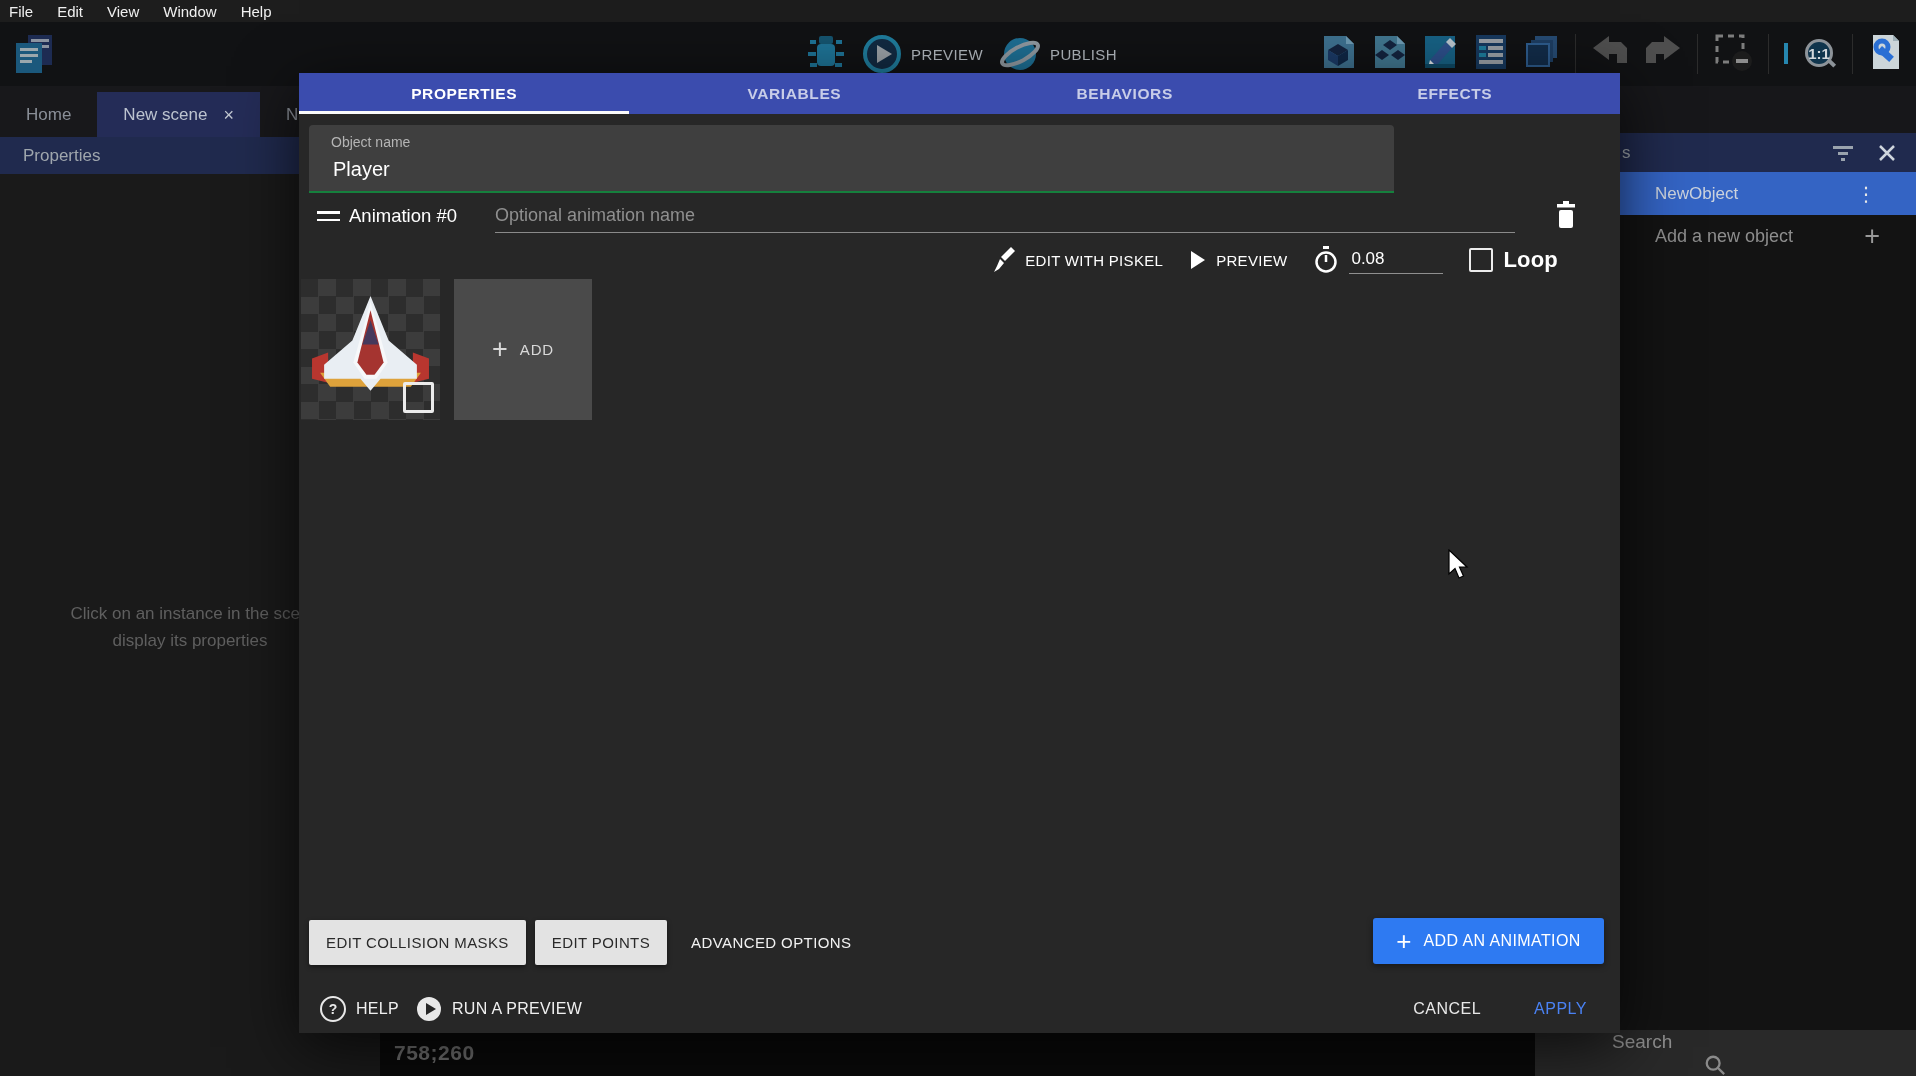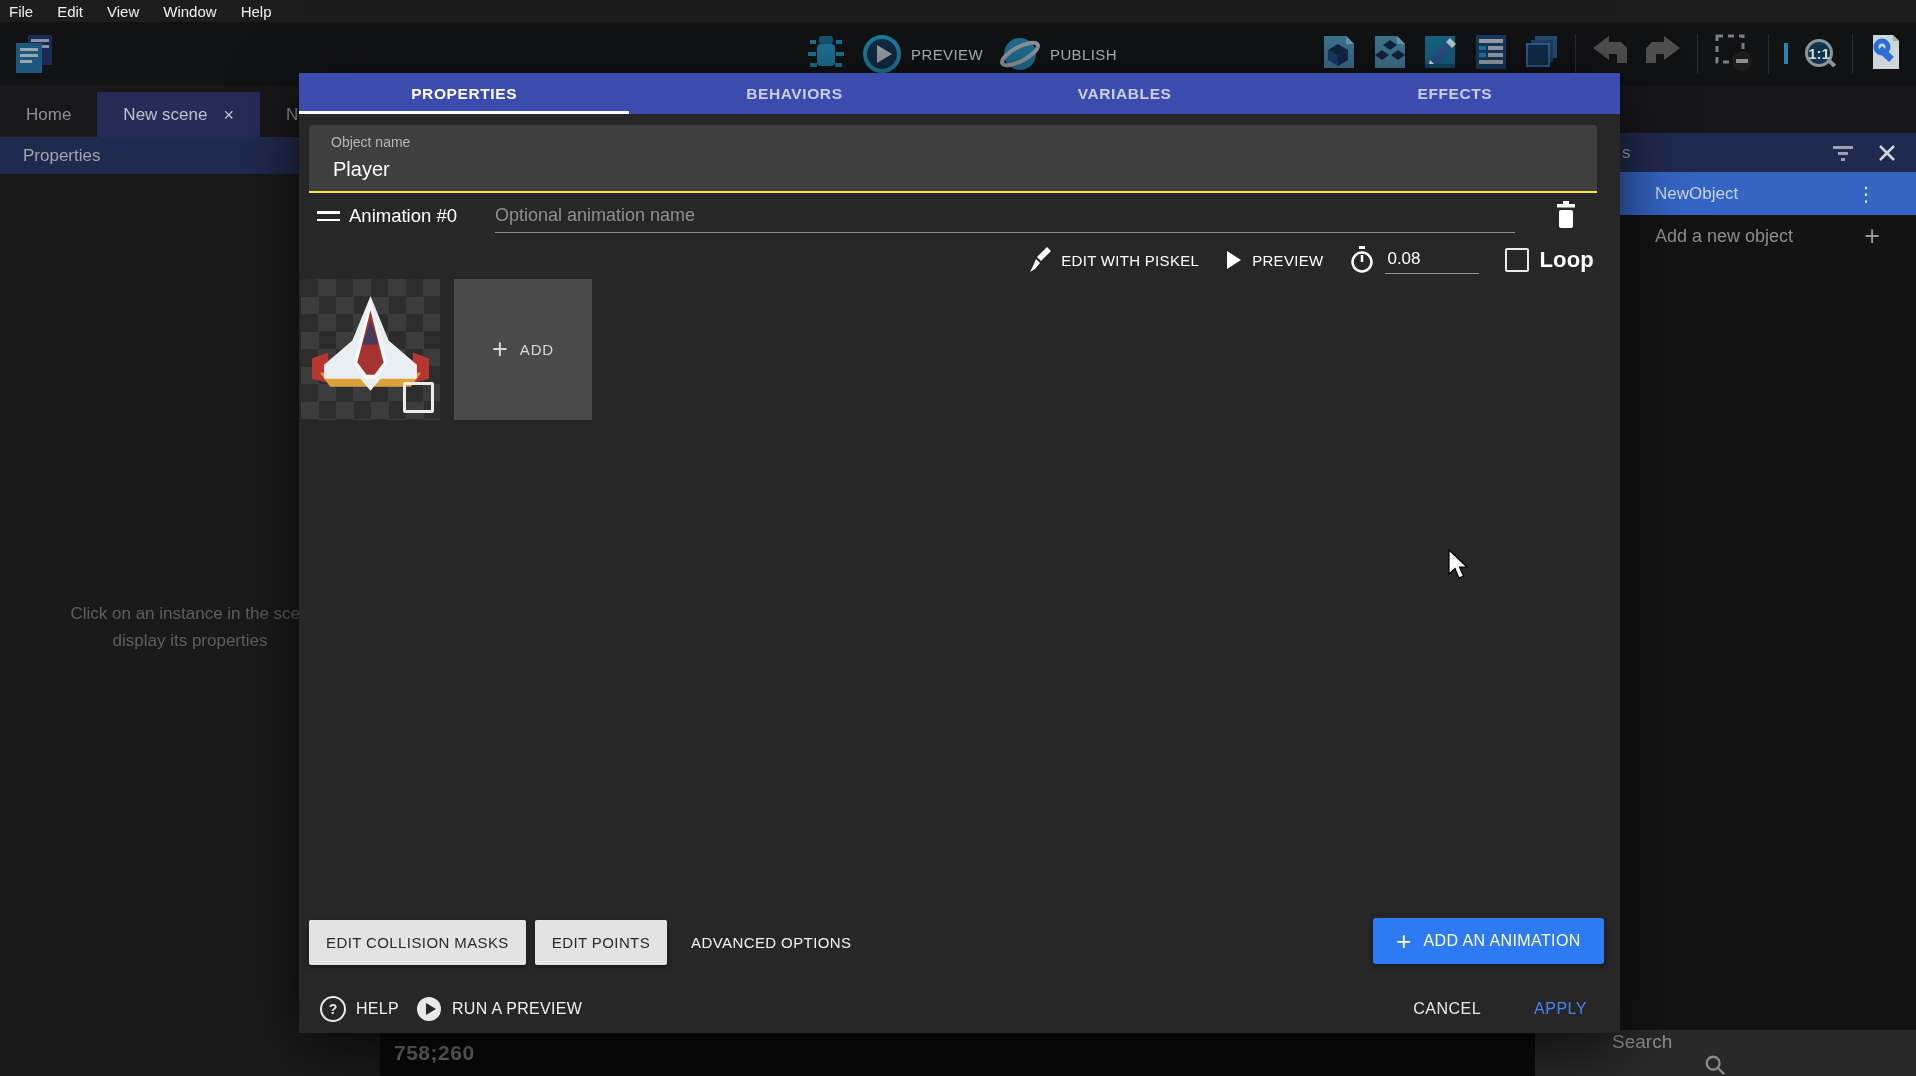--- a/index.html
+++ b/index.html
@@ -55,33 +55,33 @@
   .rp-search input::placeholder{color:#8f8f8f;}
   .rp-search .mag{margin-right:22px;}
 
   
   .dialog{left:299px;top:73px;width:1321px;height:960px;background:#272727;z-index:10;box-shadow:0 14px 60px rgba(0,0,0,.7);}
   .dlg-tabs{position:absolute;left:0;top:0;width:100%;height:41px;background:#3b4cae;display:flex;}
   .dlg-tab{width:25%;display:flex;align-items:center;justify-content:center;font-size:15.5px;letter-spacing:.6px;color:rgba(255,255,255,.72);font-weight:600;}
   .dlg-tab.active{color:#fff;}
   .dlg-tab-indicator{position:absolute;left:0;bottom:0;width:25%;height:3px;background:#fafafa;}
 
-  .objname{position:absolute;left:10px;top:52px;width:1288px;height:68px;background:#3f3f3f;border-radius:4px 4px 0 0;border-bottom:2px solid #fde047;box-sizing:border-box;}
+  .objname{position:absolute;left:10px;top:52px;width:1085px;height:68px;background:#3f3f3f;border-radius:4px 4px 0 0;border-bottom:2px solid #15803d;box-sizing:border-box;}
   .objname .flabel{position:absolute;left:22px;top:9px;font-size:14px;color:#b5b5b5;}
   .objname input{position:absolute;left:22px;top:32px;width:1200px;background:transparent;border:none;outline:none;color:#fff;font-size:20px;font-family:inherit;}
 
   .anim-header{position:absolute;left:0;top:122px;width:100%;height:44px;}
   .drag-handle{position:absolute;left:18px;top:16px;width:23px;}
   .drag-handle i{display:block;height:2.5px;background:#fff;margin-bottom:5px;}
   .anim-title{position:absolute;left:50px;top:10px;font-size:18.5px;color:#fff;}
   .anim-name{position:absolute;left:196px;top:4px;width:1020px;background:transparent;border:none;outline:none;border-bottom:1px solid #8a8a8a;color:#fff;font-size:18px;padding:6px 0;font-family:inherit;}
   .anim-name::placeholder{color:#8f8f8f;}
   .trash-btn{position:absolute;left:1250px;top:2px;width:34px;height:36px;display:flex;align-items:center;justify-content:center;}
 
-  .anim-controls{position:absolute;left:0;top:168px;width:100%;height:38px;display:flex;justify-content:flex-end;align-items:center;gap:26px;padding-right:26px;box-sizing:border-box;}
+  .anim-controls{position:absolute;left:0;top:168px;width:100%;height:38px;display:flex;justify-content:flex-end;align-items:center;gap:26px;padding-right:62px;box-sizing:border-box;}
   .ctl{display:flex;align-items:center;gap:10px;}
   .ctl .lbl{font-size:15px;color:#fff;letter-spacing:.3px;}
   .ctl .lbl.big{font-size:22px;letter-spacing:.2px;font-weight:bold;}
   .time-input{width:92px;background:transparent;border:none;outline:none;border-bottom:1px solid #8f8f8f;color:#fff;font-size:17px;padding:2px 0 4px 2px;font-family:inherit;}
   .cb{width:20px;height:20px;border:2.5px solid #ececec;border-radius:2px;background:transparent;}
 
   .thumbs{position:absolute;left:2px;top:206px;height:141px;}
   .sprite-tile{position:absolute;left:0;top:0;width:139px;height:141px;
     background-color:#2d2d2d;
     background-image:conic-gradient(#3c3c3c 25%,transparent 0 50%,#3c3c3c 0 75%,transparent 0);
@@ -317,22 +317,22 @@
     <svg class="mag" width="24" height="24" viewBox="0 0 24 24">
       <circle cx="10" cy="10" r="7" fill="none" stroke="#8a8a8a" stroke-width="2.5"></circle>
       <line x1="15" y1="15" x2="22" y2="22" stroke="#8a8a8a" stroke-width="2.5"></line>
     </svg>
   </div>
 
   <div class="abs dialog">
 
     <div class="dlg-tabs">
       <div class="dlg-tab active">PROPERTIES</div>
+      <div class="dlg-tab">VARIABLES</div>
       <div class="dlg-tab">BEHAVIORS</div>
-      <div class="dlg-tab">VARIABLES</div>
       <div class="dlg-tab">EFFECTS</div>
       <div class="dlg-tab-indicator"></div>
     </div>
 
     <div class="objname">
       <span class="flabel">Object name</span>
       <input type="text" value="Player" style="">
     </div>
 
     <div class="anim-header">

